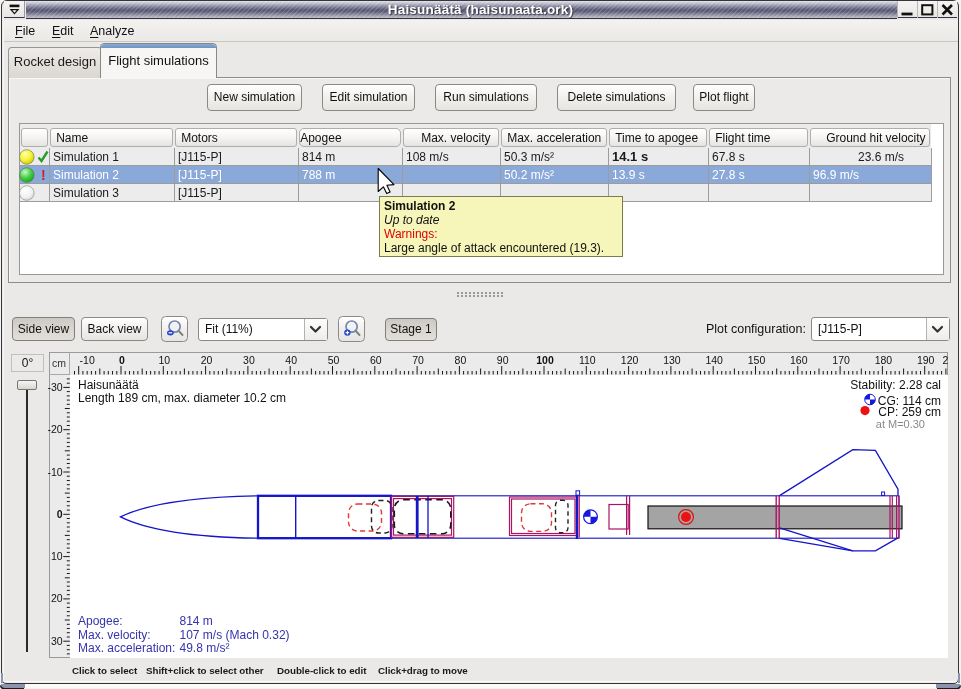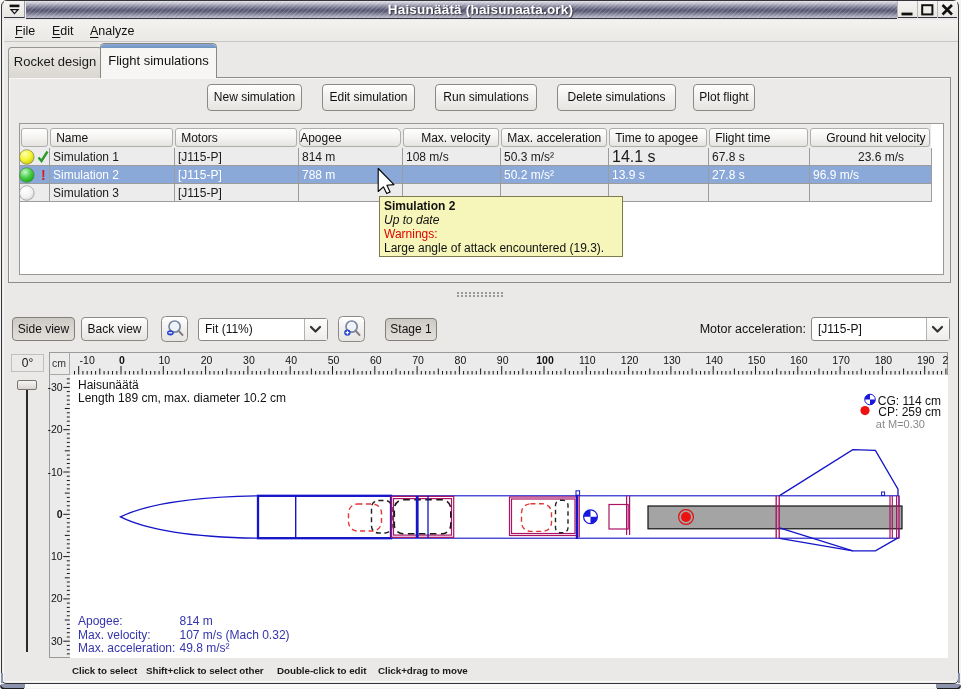--- a/index.html
+++ b/index.html
@@ -58,21 +58,21 @@
 <div style="position:absolute;left:501.2px;top:127.5px;width:105.6px;height:19.5px;background:linear-gradient(#ffffff,#f4f3f1 55%,#e5e3e0);border:1px solid #b0aeaa;border-radius:3px;font-size:12px;color:#111;line-height:18px;padding-left:5px;overflow:hidden;">Max. acceleration</div>
 <div style="position:absolute;left:609.2px;top:127.5px;width:97.6px;height:19.5px;background:linear-gradient(#ffffff,#f4f3f1 55%,#e5e3e0);border:1px solid #b0aeaa;border-radius:3px;font-size:12px;color:#111;line-height:18px;padding-left:5px;overflow:hidden;">Time to apogee</div>
 <div style="position:absolute;left:709.2px;top:127.5px;width:98.6px;height:19.5px;background:linear-gradient(#ffffff,#f4f3f1 55%,#e5e3e0);border:1px solid #b0aeaa;border-radius:3px;font-size:12px;color:#111;line-height:18px;padding-left:5px;overflow:hidden;">Flight time</div>
 <div style="position:absolute;left:810.2px;top:127.5px;width:119.6px;height:19.5px;background:linear-gradient(#ffffff,#f4f3f1 55%,#e5e3e0);border:1px solid #b0aeaa;border-radius:3px;font-size:12px;color:#111;line-height:18px;padding-left:15px;overflow:hidden;">Ground hit velocity</div>
 <div style="position:absolute;left:20px;top:148px;width:911px;height:18px;background:#ececec;"></div>
 <div style="position:absolute;left:53px;top:148px;width:119px;height:18px;font-size:12px;color:#1a1a1a;line-height:18px;white-space:nowrap;overflow:hidden;">Simulation 1</div>
 <div style="position:absolute;left:178px;top:148px;width:118px;height:18px;font-size:12px;color:#1a1a1a;line-height:18px;white-space:nowrap;overflow:hidden;">[J115-P]</div>
 <div style="position:absolute;left:302px;top:148px;width:98px;height:18px;font-size:12px;color:#1a1a1a;line-height:18px;white-space:nowrap;overflow:hidden;">814 m</div>
 <div style="position:absolute;left:406px;top:148px;width:92px;height:18px;font-size:12px;color:#1a1a1a;line-height:18px;white-space:nowrap;overflow:hidden;">108 m/s</div>
 <div style="position:absolute;left:504px;top:148px;width:102px;height:18px;font-size:12px;color:#1a1a1a;line-height:18px;white-space:nowrap;overflow:hidden;">50.3 m/s²</div>
-<div style="position:absolute;left:612px;top:148px;width:94px;height:18px;font-size:16px;color:#1a1a1a;line-height:18px;white-space:nowrap;overflow:hidden;">14.1 s</div>
+<div style="position:absolute;left:612px;top:148px;width:94px;height:18px;font-size:13px;color:#1a1a1a;line-height:18px;white-space:nowrap;overflow:hidden;font-weight:bold;">14.1 s</div>
 <div style="position:absolute;left:712px;top:148px;width:95px;height:18px;font-size:12px;color:#1a1a1a;line-height:18px;white-space:nowrap;overflow:hidden;">67.8 s</div>
 <div style="position:absolute;left:813px;top:148px;width:116px;height:18px;font-size:12px;color:#1a1a1a;line-height:18px;white-space:nowrap;overflow:hidden;margin-left:45px;">23.6 m/s</div>
 <div style="position:absolute;left:20px;top:166px;width:911px;height:18px;background:#8aa8d8;"></div>
 <div style="position:absolute;left:53px;top:166px;width:119px;height:18px;font-size:12px;color:#ffffff;line-height:18px;white-space:nowrap;overflow:hidden;">Simulation 2</div>
 <div style="position:absolute;left:178px;top:166px;width:118px;height:18px;font-size:12px;color:#ffffff;line-height:18px;white-space:nowrap;overflow:hidden;">[J115-P]</div>
 <div style="position:absolute;left:302px;top:166px;width:98px;height:18px;font-size:12px;color:#ffffff;line-height:18px;white-space:nowrap;overflow:hidden;">788 m</div>
 <div style="position:absolute;left:406px;top:166px;width:92px;height:18px;font-size:12px;color:#ffffff;line-height:18px;white-space:nowrap;overflow:hidden;margin-top:48px;">109 m/s</div>
 <div style="position:absolute;left:504px;top:166px;width:102px;height:18px;font-size:12px;color:#ffffff;line-height:18px;white-space:nowrap;overflow:hidden;">50.2 m/s²</div>
 <div style="position:absolute;left:612px;top:166px;width:94px;height:18px;font-size:12px;color:#ffffff;line-height:18px;white-space:nowrap;overflow:hidden;">13.9 s</div>
 <div style="position:absolute;left:712px;top:166px;width:95px;height:18px;font-size:12px;color:#ffffff;line-height:18px;white-space:nowrap;overflow:hidden;">27.8 s</div>
@@ -143,32 +143,33 @@
       <circle cx="13.6" cy="10.6" r="5.6" fill="none" stroke="#7787a5" stroke-width="1.7"></circle>
       <circle cx="13.6" cy="10.6" r="4.2" fill="#eef3fb" opacity="0.8"></circle>
       <path d="M17.6 14.8 L22 19.6" stroke="#7f7f7f" stroke-width="2"></path>
       <circle cx="9.4" cy="16.6" r="3.2" fill="#2244cc"></circle>
       <path d="M9.4 14.8 V18.4 M7.6 16.6 H11.2" stroke="#fff" stroke-width="1.1"></path>
     </svg>
 <div style="position:absolute;left:198px;top:317.5px;width:130px;height:23px;background:#fff;border:1px solid #8b8985;border-radius:3px;"></div><div style="position:absolute;left:205px;top:317.5px;width:98px;height:23px;font-size:12px;line-height:23px;color:#111;white-space:nowrap;overflow:hidden;">Fit (11%)</div><div style="position:absolute;left:304px;top:318.5px;width:23px;height:21px;border-left:1px solid #b5b3af;background:linear-gradient(#fdfdfd,#efedeb);"></div><svg style="position:absolute;left:309.0px;top:325.0px;" width="13" height="9" viewBox="0 0 13 9">
       <path d="M2 2 L6.5 6.5 L11 2" stroke="#333" stroke-width="2.2" fill="none" stroke-linecap="round" stroke-linejoin="round"></path>
     </svg>
 <div style="position:absolute;left:385px;top:317.5px;width:52px;height:23px;background:linear-gradient(#ccc9c5,#dbd8d4 60%,#e2dfdb);border:1px solid #827f7b;border-radius:4px;font-size:12px;color:#111;text-align:center;line-height:21px;">Stage 1</div>
-<div style="position:absolute;left:646px;top:317px;width:160px;height:24px;font-size:12.5px;line-height:24px;color:#111;text-align:right;">Motor acceleration:</div>
+<div style="position:absolute;left:646px;top:317px;width:160px;height:24px;font-size:12.5px;line-height:24px;color:#111;text-align:right;">Plot configuration:</div>
 <div style="position:absolute;left:811px;top:316.5px;width:139px;height:24.5px;background:#fff;border:1px solid #8b8985;border-radius:3px;"></div><div style="position:absolute;left:818px;top:316.5px;width:107px;height:24.5px;font-size:12px;line-height:24.5px;color:#111;white-space:nowrap;overflow:hidden;">[J115-P]</div><div style="position:absolute;left:926px;top:317.5px;width:23px;height:22.5px;border-left:1px solid #b5b3af;background:linear-gradient(#fdfdfd,#efedeb);"></div><svg style="position:absolute;left:931.0px;top:324.75px;" width="13" height="9" viewBox="0 0 13 9">
       <path d="M2 2 L6.5 6.5 L11 2" stroke="#333" stroke-width="2.2" fill="none" stroke-linecap="round" stroke-linejoin="round"></path>
     </svg>
 <div style="position:absolute;left:48.5px;top:351.5px;width:899.5px;height:306.5px;background:#ebebeb;border:1px solid #9c9a96;"></div>
 <div style="position:absolute;left:70px;top:375px;width:877.5px;height:282.5px;background:#fff;"></div>
 <div style="position:absolute;left:49px;top:352px;width:21px;height:23px;border-right:1px solid #aaa8a4;border-bottom:1px solid #aaa8a4;font-size:10.5px;color:#333;line-height:23px;text-align:center;">cm</div>
 <div style="position:absolute;left:11px;top:353.5px;width:33px;height:18.5px;background:#eceae8;border:1px solid #c2c0bc;font-size:12px;color:#111;text-align:center;line-height:17px;">0°</div>
 <div style="position:absolute;left:26px;top:380px;width:1.6px;height:272px;background:#2a2a2a;"></div>
 <div style="position:absolute;left:17px;top:380px;width:20px;height:10px;background:linear-gradient(#f7f5f3,#d9d6d2);border:1px solid #777571;border-radius:2px;"></div>
 <div style="position:absolute;left:78px;top:377.5px;width:260px;height:13px;font-size:12px;color:#111;">Haisunäätä</div>
 <div style="position:absolute;left:78px;top:391px;width:320px;height:13px;font-size:12px;color:#111;">Length 189 cm, max. diameter 10.2 cm</div>
+<div style="position:absolute;left:641px;top:378px;width:300px;height:13px;font-size:12px;color:#111;text-align:right;">Stability: 2.28 cal</div>
 <div style="position:absolute;left:641px;top:393.5px;width:300px;height:13px;font-size:12px;color:#111;text-align:right;">CG: 114 cm</div>
 <div style="position:absolute;left:641px;top:404.5px;width:300px;height:13px;font-size:12px;color:#111;text-align:right;">CP: 259 cm</div>
 <div style="position:absolute;left:625px;top:417.5px;width:300px;height:12px;font-size:11px;color:#8a8a8a;text-align:right;">at M=0.30</div>
 <div style="position:absolute;left:78px;top:614px;width:101px;height:13px;font-size:12px;color:#3434ad;">Apogee:</div>
 <div style="position:absolute;left:179.5px;top:614px;width:200px;height:13px;font-size:12px;color:#3434ad;">814 m</div>
 <div style="position:absolute;left:78px;top:627.5px;width:101px;height:13px;font-size:12px;color:#3434ad;">Max. velocity:</div>
 <div style="position:absolute;left:179.5px;top:627.5px;width:260px;height:13px;font-size:12px;color:#3434ad;">107 m/s  (Mach 0.32)</div>
 <div style="position:absolute;left:78px;top:641px;width:110px;height:13px;font-size:12px;color:#3434ad;">Max. acceleration:</div>
 <div style="position:absolute;left:179.5px;top:641px;width:200px;height:13px;font-size:12px;color:#3434ad;">49.8 m/s²</div>
 <div style="position:absolute;left:72px;top:665px;font-size:9.8px;font-weight:bold;color:#1a1a1a;letter-spacing:-0.05px;white-space:nowrap;">Click to select</div>

